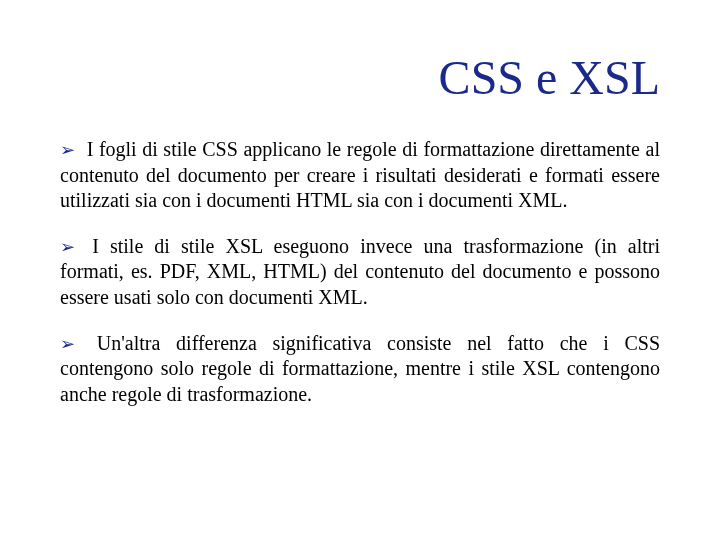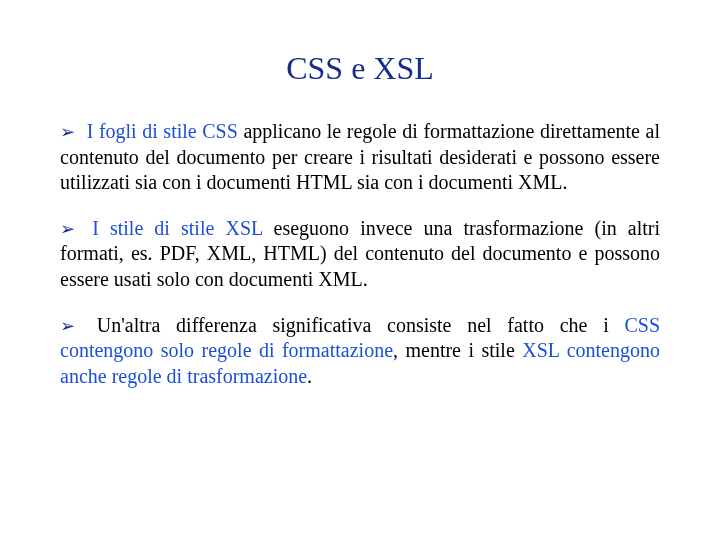--- a/index.html
+++ b/index.html
@@ -4,51 +4,51 @@
 <style>
   * { margin: 0; padding: 0; box-sizing: border-box; }
   body {
     width: 720px;
     height: 540px;
     background: #ffffff;
     font-family: "Times New Roman", Times, serif;
     padding: 50px 60px 40px 60px;
   }
   .title {
-    text-align: center;
-    font-size: 32px;
+    text-align: right;
+    font-size: 48px;
     color: #1a2a8a;
     margin-bottom: 32px;
     font-weight: normal;
   }
   .para {
     font-size: 20px;
     color: #000000;
     line-height: 1.28;
     text-align: justify;
     margin-bottom: 20px;
   }
   .bullet {
     color: #1a2a8a;
     font-family: Arial, sans-serif;
     font-size: 18px;
     margin-right: 6px;
   }
   .blue {
-    color: #1d4ed8;
+    color: #000000;
   }
 </style>
 </head>
 <body>
 
 <h1 class="title">CSS e XSL</h1>
 
 <p class="para">
   <span class="bullet">➢</span>
-  <span class="blue">I fogli di stile CSS</span><span> applicano le regole di formattazione direttamente al contenuto del documento per creare i risultati desiderati e possono essere utilizzati sia con i documenti HTML sia con i documenti XML.</span>
+  <span class="blue">I fogli di stile CSS</span><span> applicano le regole di formattazione direttamente al contenuto del documento per creare i risultati desiderati e formati essere utilizzati sia con i documenti HTML sia con i documenti XML.</span>
 </p>
 
 <p class="para">
   <span class="bullet">➢</span>
   <span class="blue">I stile di stile XSL</span><span> eseguono invece una trasformazione (in altri formati, es. PDF, XML, HTML) del contenuto del documento e possono essere usati solo con documenti XML.</span>
 </p>
 
 <p class="para">
   <span class="bullet">➢</span>
   <span>Un'altra differenza significativa consiste nel fatto che i </span><span class="blue">CSS contengono solo regole di formattazione</span><span>, mentre i stile </span><span class="blue">XSL contengono anche regole di trasformazione</span><span>.</span>

